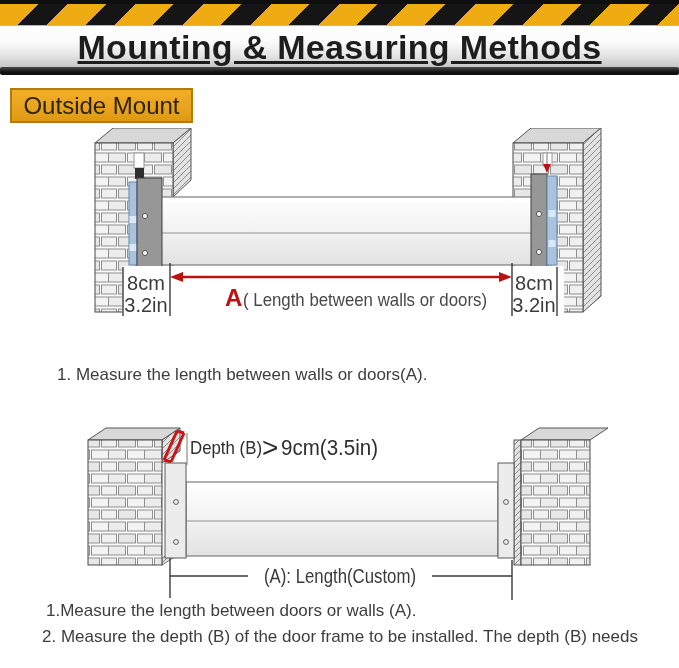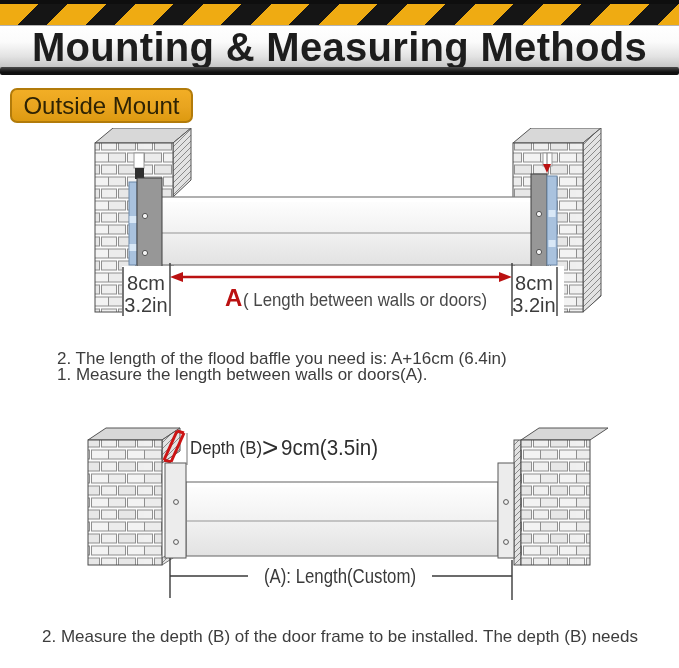--- a/index.html
+++ b/index.html
@@ -5,28 +5,28 @@
   html,body{margin:0;padding:0;background:#fff;}
   .canvas{position:relative;width:679px;height:668px;background:#ffffff;overflow:hidden;
           font-family:"Liberation Sans", sans-serif;}
 
   
   .tape{position:absolute;left:0;top:0;width:679px;height:21px;border-top:4px solid #0e0e0e;
         background:repeating-linear-gradient(135deg,var(--caution-yellow) 0 27px,#151515 27px 48px);}
   .silver{position:absolute;left:0;top:25px;width:679px;height:42px;
           background:linear-gradient(180deg,#ffffff 0%,#fbfbfb 38%,#e3e3e3 72%,#c3c3c3 100%);
           border-top:1px solid #b5b5b5;display:flex;align-items:center;justify-content:center;}
-  .title{font-size:40px;font-weight:bold;color:#1d1d1d;letter-spacing:.3px;}
+  .title{font-size:34px;font-weight:bold;color:#1d1d1d;letter-spacing:.3px;text-decoration:underline;}
   .darkbar{position:absolute;left:0;top:67px;width:679px;height:8px;border-radius:2px;
            background:linear-gradient(180deg,#4a4a4a 0%,#101010 65%);}
 
   
   .pill{position:absolute;box-sizing:border-box;display:flex;align-items:center;justify-content:center;
         background:linear-gradient(180deg,#F2AE25 0%,var(--pill-gold) 55%,#DD9A10 100%);
-        border:2px solid var(--pill-border);border-radius:7px;color:#2e2304;font-size:24px;}
+        border:2px solid var(--pill-border);border-radius:0;color:#2e2304;font-size:24px;}
   .pill-outside{left:10px;top:88px;width:183px;height:35px;}
   .pill-inside{left:13px;top:381px;width:172px;height:35px;}
 
   
   .diagram{position:absolute;left:0;}
   .diagram-outside{top:128px;}
   .diagram-inside{top:425px;}
   .stroke-dark{stroke:#4a4a4a;stroke-width:1;}
   .topface{fill:#d8d8d8;stroke:#555;stroke-width:1;}
   .graybody{fill:var(--bracket-gray);stroke:#3f3f3f;stroke-width:1;}
@@ -150,21 +150,20 @@
 
     <text class="t-dim" x="146" y="162" text-anchor="middle">8cm</text>
     <text class="t-dim" x="146" y="184" text-anchor="middle">3.2in</text>
     <text class="t-dim" x="534" y="162" text-anchor="middle">8cm</text>
     <text class="t-dim" x="534" y="184" text-anchor="middle">3.2in</text>
     <text class="t-A" x="225" y="178">A</text>
     <text class="t-dimlabel" x="243" y="178" textLength="244" lengthAdjust="spacingAndGlyphs">( Length between walls or doors)</text>
   </svg>
 
   <div class="step os1">1. Measure the length between walls or doors(A).</div>
-  <div class="step os2">2. The length of the flood baffle you need is: A+16cm (6.4in)</div>
 
   <svg class="diagram diagram-inside" width="679" height="180" viewBox="0 0 679 180">
     <defs>
       <pattern id="brickB" patternUnits="userSpaceOnUse" width="36" height="24">
         <rect width="36" height="24" fill="#fbfbfb"></rect>
         <g stroke="#8f8f8f" stroke-width="1">
           <rect x="0.5" y="1" width="17" height="9" fill="#ececec"></rect>
           <rect x="19.5" y="1" width="17" height="9" fill="#f3f3f3"></rect>
           <rect x="-8.5" y="13" width="17" height="9" fill="#f0f0f0"></rect>
           <rect x="10.5" y="13" width="17" height="9" fill="#e7e7e7"></rect>
@@ -226,15 +225,16 @@
 
     <g>
       <line class="dimline" x1="170" y1="133" x2="170" y2="173"></line>
       <line class="dimline" x1="512" y1="135" x2="512" y2="175"></line>
       <line class="dimline" x1="170" y1="151" x2="248" y2="151"></line>
       <line class="dimline" x1="432" y1="151" x2="512" y2="151"></line>
     </g>
     <text class="t-len" x="340" y="158" text-anchor="middle" textLength="152" lengthAdjust="spacingAndGlyphs">(A): Length(Custom)</text>
   </svg>
 
+  <div class="step is1">1.Measure the length between doors or walls (A).</div>
   <div class="step is2a">2. Measure the depth (B) of the door frame to be installed. The depth (B) needs</div>
 
 </div>
 
 </body></html>

